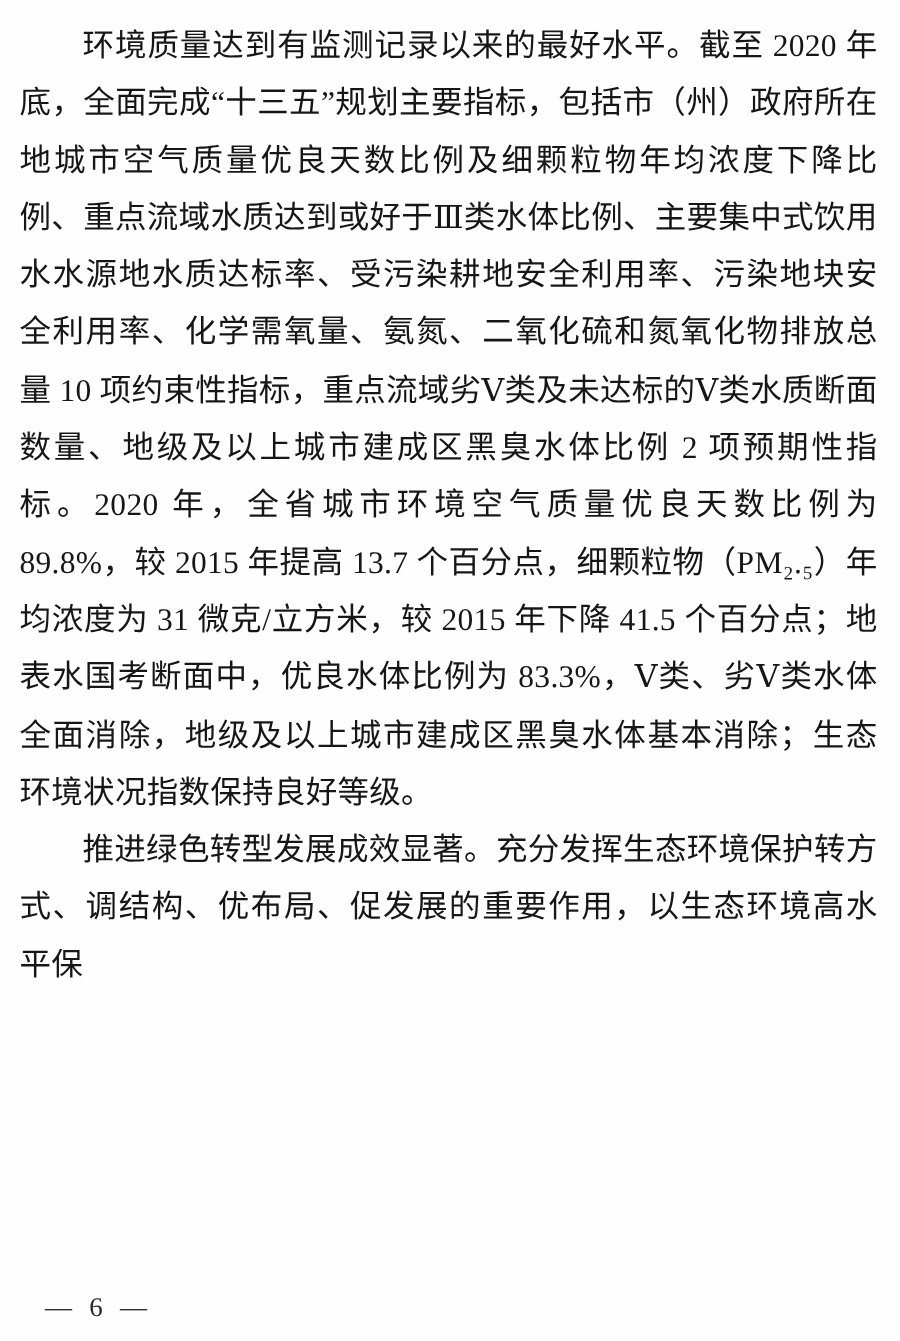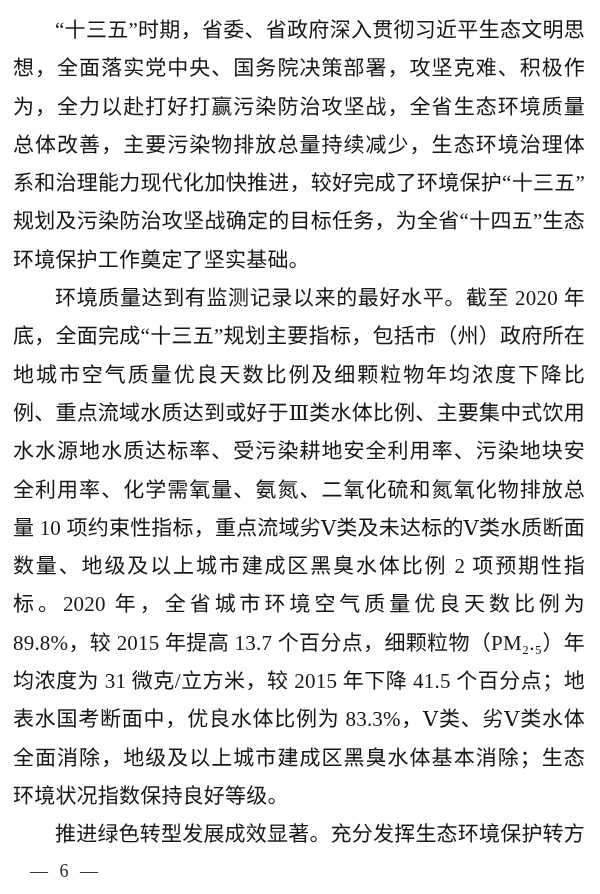--- a/index.html
+++ b/index.html
@@ -44,18 +44,17 @@
     color: #2b2b2b;
     word-spacing: 7px;
     font-family: "Liberation Serif", "DejaVu Serif", serif;
   }
 </style>
 </head>
 <body>
 
 <div class="page">
   <div class="body-text">
-    <p class="para">“十三五”时期，省委、省政府深入贯彻习近平生态文明思想，全面落实党中央、国务院决策部署，攻坚克难、积极作为，全力以赴打好打赢污染防治攻坚战，全省生态环境质量总体改善，主要污染物排放总量持续减少，生态环境治理体系和治理能力现代化加快推进，较好完成了环境保护“十三五”规划及污染防治攻坚战确定的目标任务，为全省“十四五”生态环境保护工作奠定了坚实基础。</p>
     <p class="para">环境质量达到有监测记录以来的最好水平。截至 2020 年底，全面完成“十三五”规划主要指标，包括市（州）政府所在地城市空气质量优良天数比例及细颗粒物年均浓度下降比例、重点流域水质达到或好于Ⅲ类水体比例、主要集中式饮用水水源地水质达标率、受污染耕地安全利用率、污染地块安全利用率、化学需氧量、氨氮、二氧化硫和氮氧化物排放总量 10 项约束性指标，重点流域劣Ⅴ类及未达标的Ⅴ类水质断面数量、地级及以上城市建成区黑臭水体比例 2 项预期性指标。2020 年，全省城市环境空气质量优良天数比例为 89.8%，较 2015 年提高 13.7 个百分点，细颗粒物（PM₂.₅）年均浓度为 31 微克/立方米，较 2015 年下降 41.5 个百分点；地表水国考断面中，优良水体比例为 83.3%，Ⅴ类、劣Ⅴ类水体全面消除，地级及以上城市建成区黑臭水体基本消除；生态环境状况指数保持良好等级。</p>
     <p class="para">推进绿色转型发展成效显著。充分发挥生态环境保护转方式、调结构、优布局、促发展的重要作用，以生态环境高水平保</p>
   </div>
   <div class="page-footer">— 6 —</div>
 </div>
 
 </body></html>

